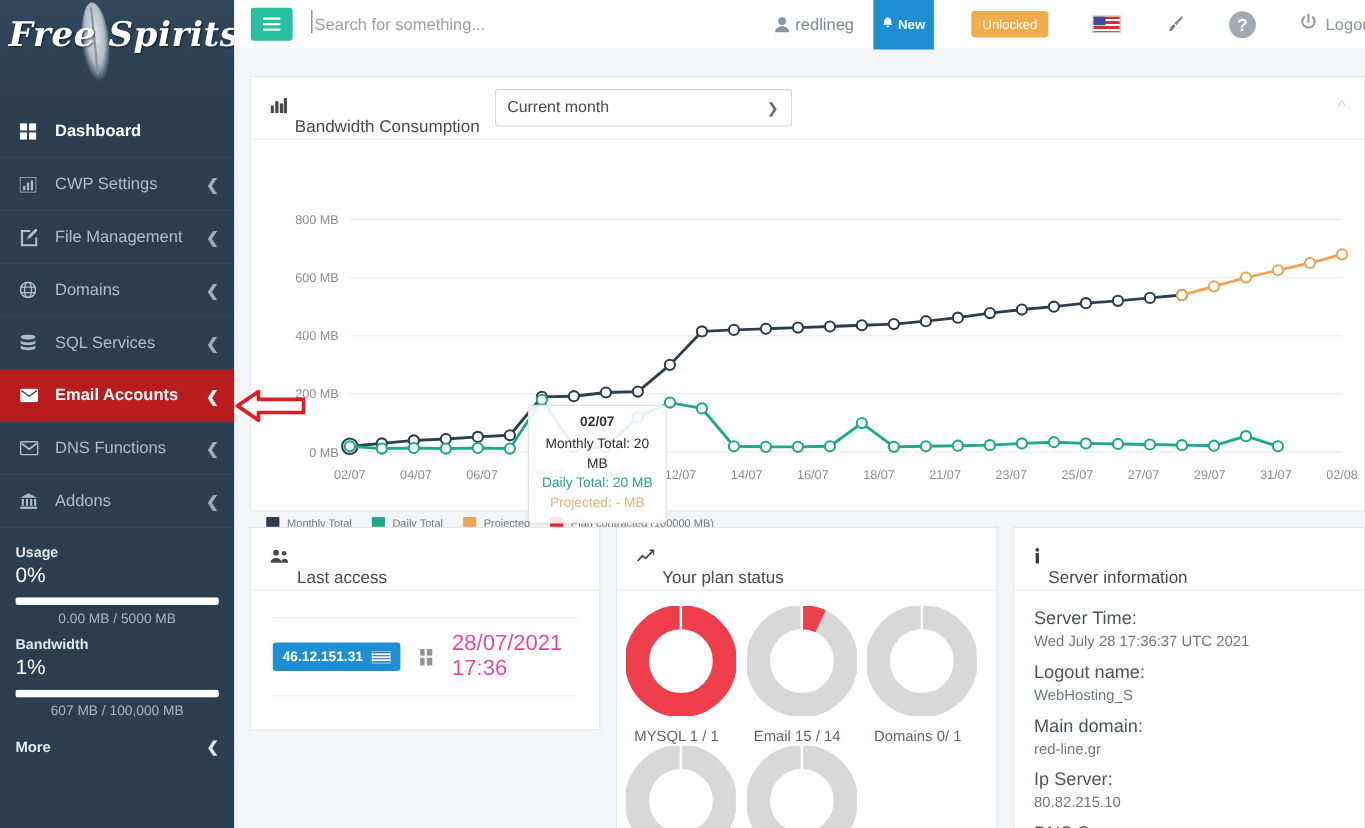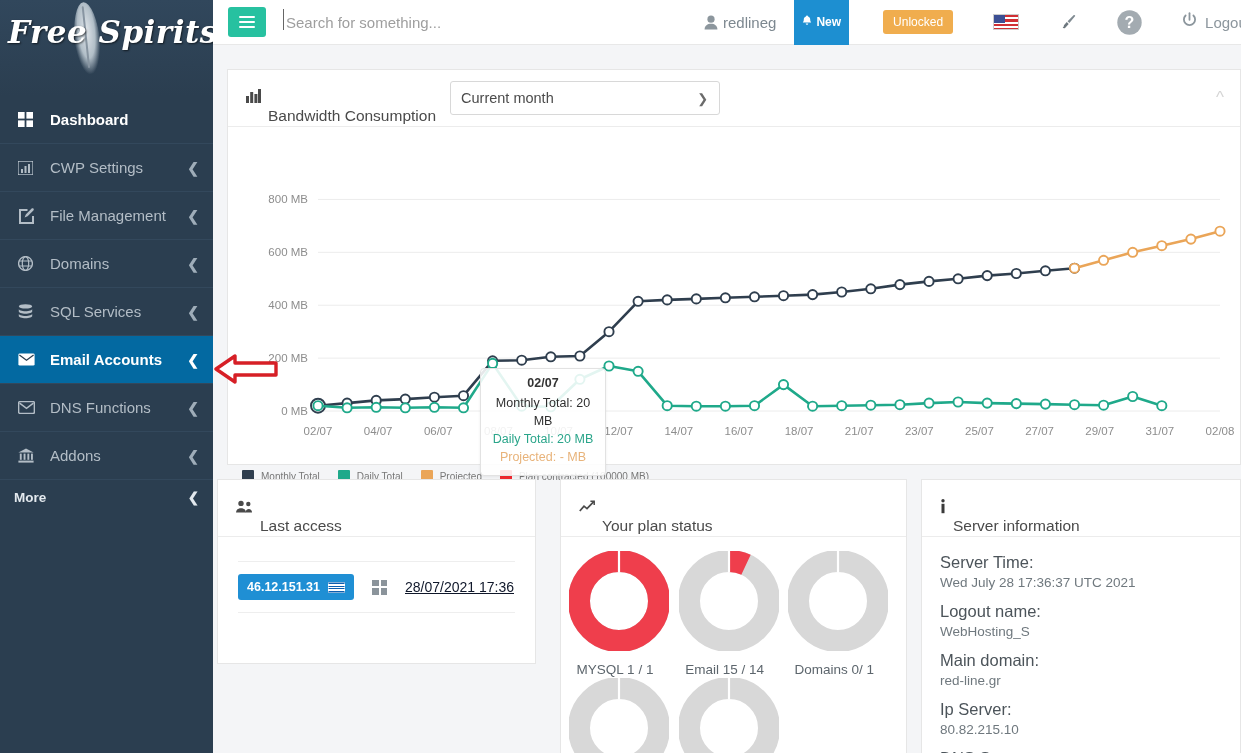--- a/index.html
+++ b/index.html
@@ -49,21 +49,21 @@
 
   .nav-item {
     position: relative;
     display: flex; align-items: center;
     height: 48px; padding: 0 14px 0 18px;
     color: #b3bdc6; font-size: 15px;
     border-bottom: 1px solid #33485c;
     cursor: pointer; white-space: nowrap;
   }
   .nav-item.dash { color: #ffffff; font-weight: bold; border-bottom: 1px solid #33485c; }
-  .nav-item.active { background: #0369a1; color: #ffffff; font-weight: bold; }
+  .nav-item.active { background: #b91c1c; color: #ffffff; font-weight: bold; }
   .nav-ico {
     width: 22px; margin-right: 10px;
     display: inline-flex; align-items: center; justify-content: flex-start;
     color: inherit;
   }
   .nav-ico svg { display:block; }
   .nav-label { flex: 1; }
   .nav-caret { font-size: 14px; color: #9fadb9; font-weight: bold; }
   .nav-item.active .nav-caret { color: #fff; }
 
@@ -173,37 +173,37 @@
   .tt-row { font-size:12.5px; line-height:18px; }
   .tt-mt { color:#2f2f2f; }
   .tt-dt { color:#2aa58a; }
   .tt-pj { color:#e8b37a; }
 
   .legend { display:flex; align-items:center; gap:18px; padding:0 0 0 14px; height:26px; }
   .legend-item { display:flex; align-items:center; gap:7px; font-size:10px; color:#777; }
   .legend-sq { width:12px; height:12px; border-radius:1px; display:inline-block; }
 
   
-  #last-access-panel { left:4px; top:434px; width:319px; height:185px; }
+  #last-access-panel { left:14px; top:434px; width:319px; height:185px; }
   #plan-panel { left:347px; top:434px; width:347px; height:350px; }
   #server-panel { left:708px; top:434px; width:320px; height:350px; }
 
   .la-row {
     display:flex; align-items:center; margin: 24px 20px 0 20px;
     border-top:1px solid #eee; border-bottom:1px solid #eee; padding:12px 0; gap: 18px;
   }
   .ip-badge {
     background:#1f8fd4; color:#fff; font-size:12.5px; font-weight:bold;
     padding:6px 9px; border-radius:3px; display:flex; align-items:center; gap:8px; cursor:pointer;
   }
   .flag-gr { width:17px; height:11px; position:relative; overflow:hidden; border:1px solid rgba(255,255,255,.5);
     background: repeating-linear-gradient(180deg,#0d5eaf 0px,#0d5eaf 1.3px,#ffffff 1.3px,#ffffff 2.6px); }
   .win-ico { width:15px; height:15px; display:grid; grid-template-columns:1fr 1fr; grid-template-rows:1fr 1fr; gap:2px; }
   .win-ico i { background:#8b949b; display:block; }
-  .la-date { font-size:14px; color:#0f172a;text-decoration:underline; }
+  .la-date { font-size:20px; color:#ec4899; }
 
   .donut-grid { display:flex; flex-wrap:wrap; padding:14px 8px 0 8px; }
   .donut-cell { width:33.33%; display:flex; flex-direction:column; margin-bottom:0; }
   .donut-lbl { margin-top:10px; font-size:13.5px; color:#5d666d; text-align:center; line-height:17px; max-width:92px; }
 
   .si-body { padding:14px 18px 0 18px; }
   .si-key { font-size:16.5px; color:#4c545a; margin-top:12px; }
   .si-key:first-child { margin-top:2px; }
   .si-val { font-size:13.5px; color:#6f787e; margin-top:3px; }
 
@@ -306,20 +306,35 @@
               <rect x="9.4" y="5.6" width="1.9" height="6.2" fill="currentColor"></rect>
               <rect x="13" y="5.6" width="1.9" height="6.2" fill="currentColor"></rect>
               <rect x="0.4" y="12.6" width="15.2" height="2" fill="currentColor"></rect>
             </svg>
           </span>
           <span class="nav-label">Addons</span>
           <span class="nav-caret">❮</span>
         </div>
       </div>
 
+    <div id="usage-block">
+      <div class="usage-title">Usage</div>
+      <div class="usage-pct">0%</div>
+      <div class="bar-outer">
+        <div class="bar-inner" id="usage-bar" style="width: 100%;"></div>
+      </div>
+      <div class="usage-sub">0.00 MB / 5000 MB</div>
+
+      <div class="usage-title">Bandwidth</div>
+      <div class="usage-pct">1%</div>
+      <div class="bar-outer">
+        <div class="bar-inner" id="bw-bar" style="width: 100%;"></div>
+      </div>
+      <div class="usage-sub">607 MB / 100,000 MB</div>
+    </div>
 
     <div class="nav-more">
       <span>More</span>
       <span>❮</span>
     </div>
   </div>
 
   <div id="header">
     <div id="hamburger">
       <span class="burger-lines">

